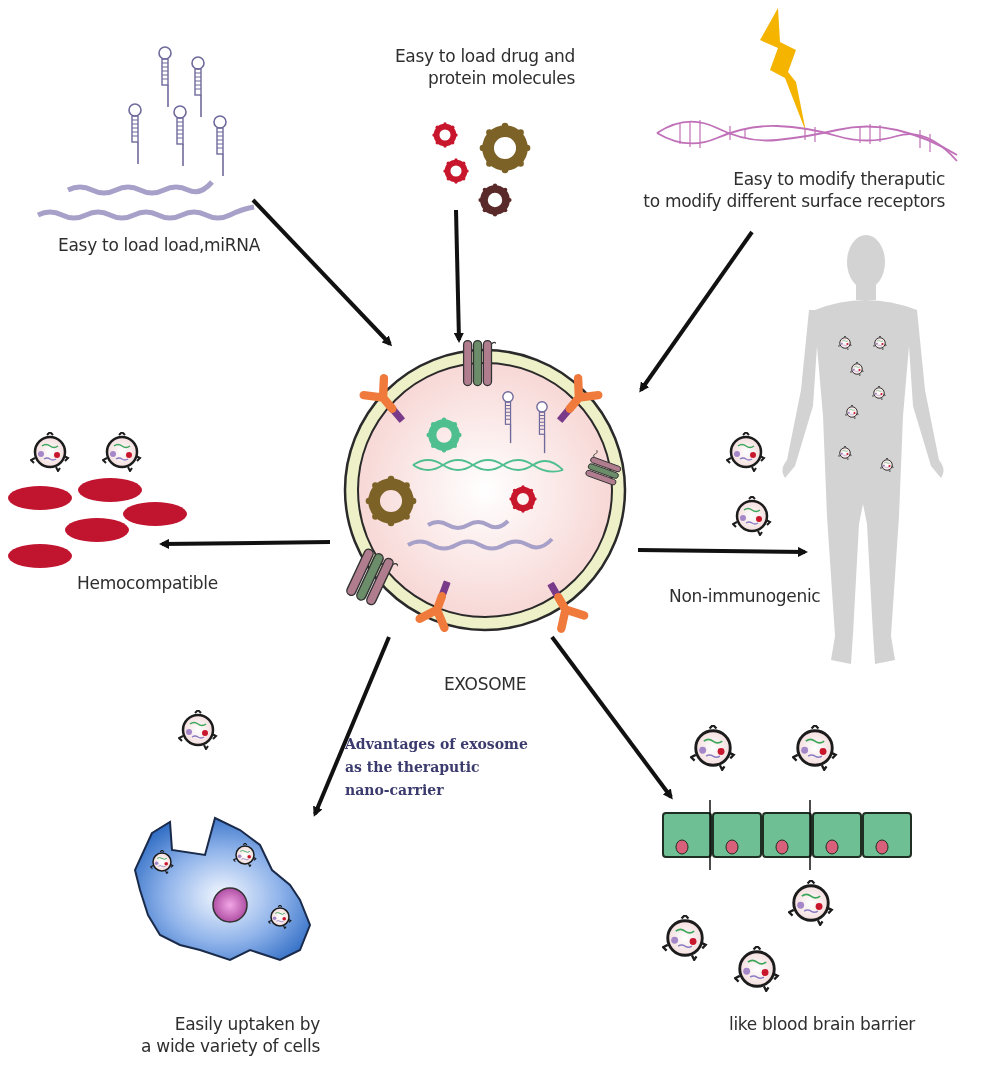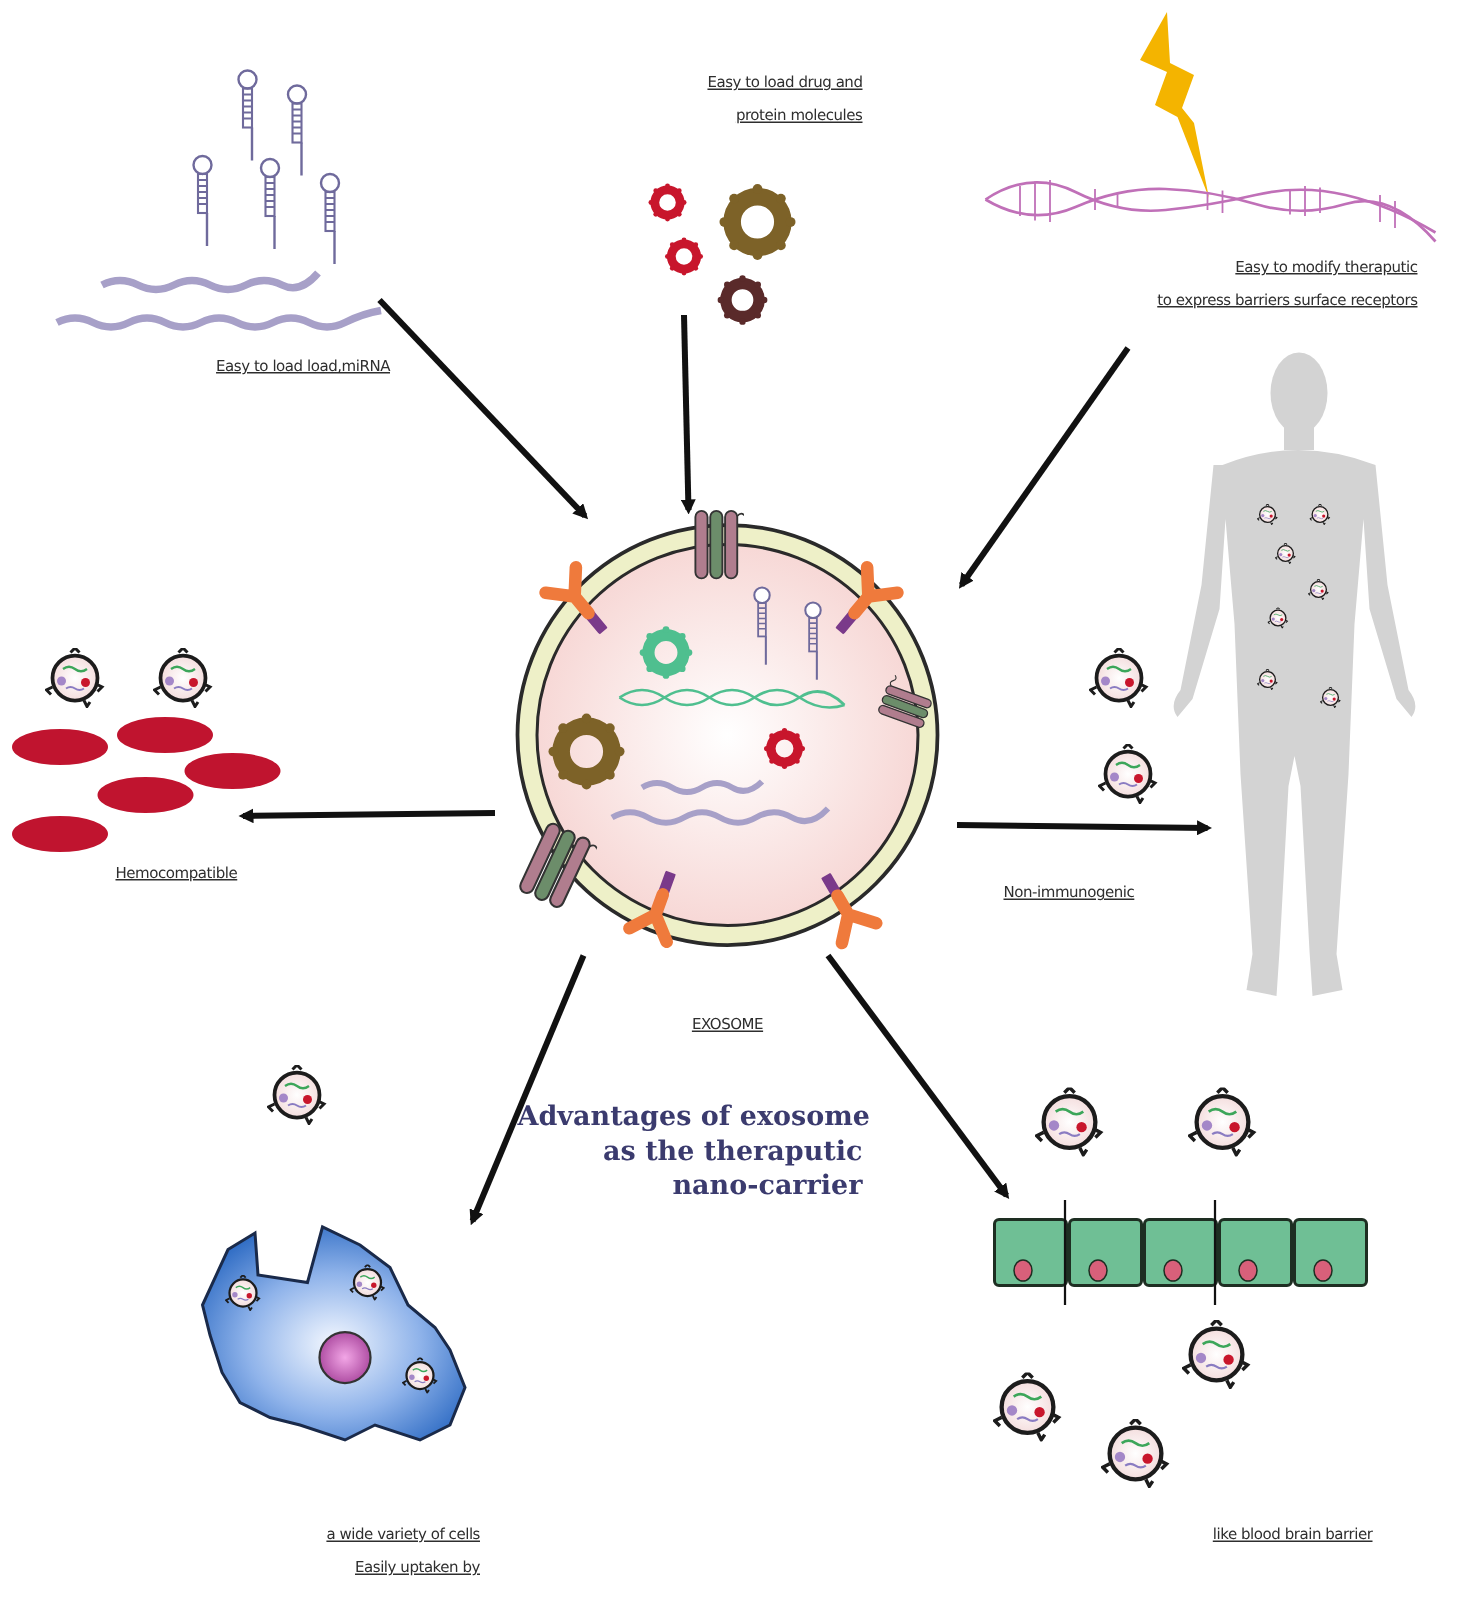--- a/index.html
+++ b/index.html
@@ -1,21 +1,21 @@
 <!DOCTYPE html>
 <html><head>
 <meta charset="utf-8">
 <style>
   html, body { margin: 0; padding: 0; background: #ffffff; }
   body { width: 986px; height: 1081px; position: relative; overflow: hidden; font-family: "DejaVu Sans", sans-serif; }
   svg#diagram { position: absolute; left: 0; top: 0; width: 986px; height: 1081px; }
-  .lbl { position: absolute; color: #2e2e2e; font-family: "DejaVu Sans", sans-serif; font-size: 10px; line-height: 22px; letter-spacing: -0.3px; white-space: nowrap; text-decoration: underline; }
+  .lbl { position: absolute; color: #2e2e2e; font-family: "DejaVu Sans", sans-serif; font-size: 17px; line-height: 22px; letter-spacing: -0.3px; white-space: nowrap; }
   .right { text-align: right; }
   .center { text-align: center; }
-  .title { position: absolute; color: #3b3b6e; font-family: "DejaVu Serif", serif; font-weight: bold; font-size: 18px; line-height: 23px; text-align: right; white-space: nowrap; }
+  .title { position: absolute; color: #3b3b6e; font-family: "DejaVu Serif", serif; font-weight: bold; font-size: 14px; line-height: 23px; text-align: left; white-space: nowrap; }
 </style>
 </head>
 <body>
 
 <svg id="diagram" viewBox="0 0 986 1081" xmlns="http://www.w3.org/2000/svg">
   <defs>
     <radialGradient id="lumenGrad" cx="50%" cy="50%" r="50%">
       <stop offset="0%" stop-color="#ffffff"></stop>
       <stop offset="100%" stop-color="#f7d8d6"></stop>
     </radialGradient>
@@ -208,39 +208,39 @@
   <div>Easy to load load,miRNA</div>
 </div>
 
 <div class="lbl right" style="left:360px; top:45px; width:215px;">
   <div>Easy to load drug and</div>
   <div>protein molecules</div>
 </div>
 
 <div class="lbl right" style="left:610px; top:168px; width:335px;">
   <div>Easy to modify theraputic</div>
-  <div>to express barriers surface receptors</div>
+  <div>to modify different surface receptors</div>
 </div>
 
 <div class="lbl" style="left:77px; top:572px;">
   <div>Hemocompatible</div>
 </div>
 
 <div class="lbl" style="left:669px; top:585px;">
   <div>Non-immunogenic</div>
 </div>
 
 <div class="lbl center" style="left:420px; top:653px; width:130px;margin-top:20px;">EXOSOME</div>
 
 <div class="title" style="left:345px; top:733px; width:230px;">
   <div>Advantages of exosome</div>
   <div>as the theraputic</div>
   <div>nano-carrier</div>
 </div>
 
 <div class="lbl right" style="left:100px; top:1013px; width:220px;">
+  <div>Easily uptaken by</div>
   <div>a wide variety of cells</div>
-  <div>Easily uptaken by</div>
 </div>
 
 <div class="lbl right" style="left:600px; top:1013px; width:315px;">
   <div>like blood brain barrier</div>
 </div>
 
 </body></html>

